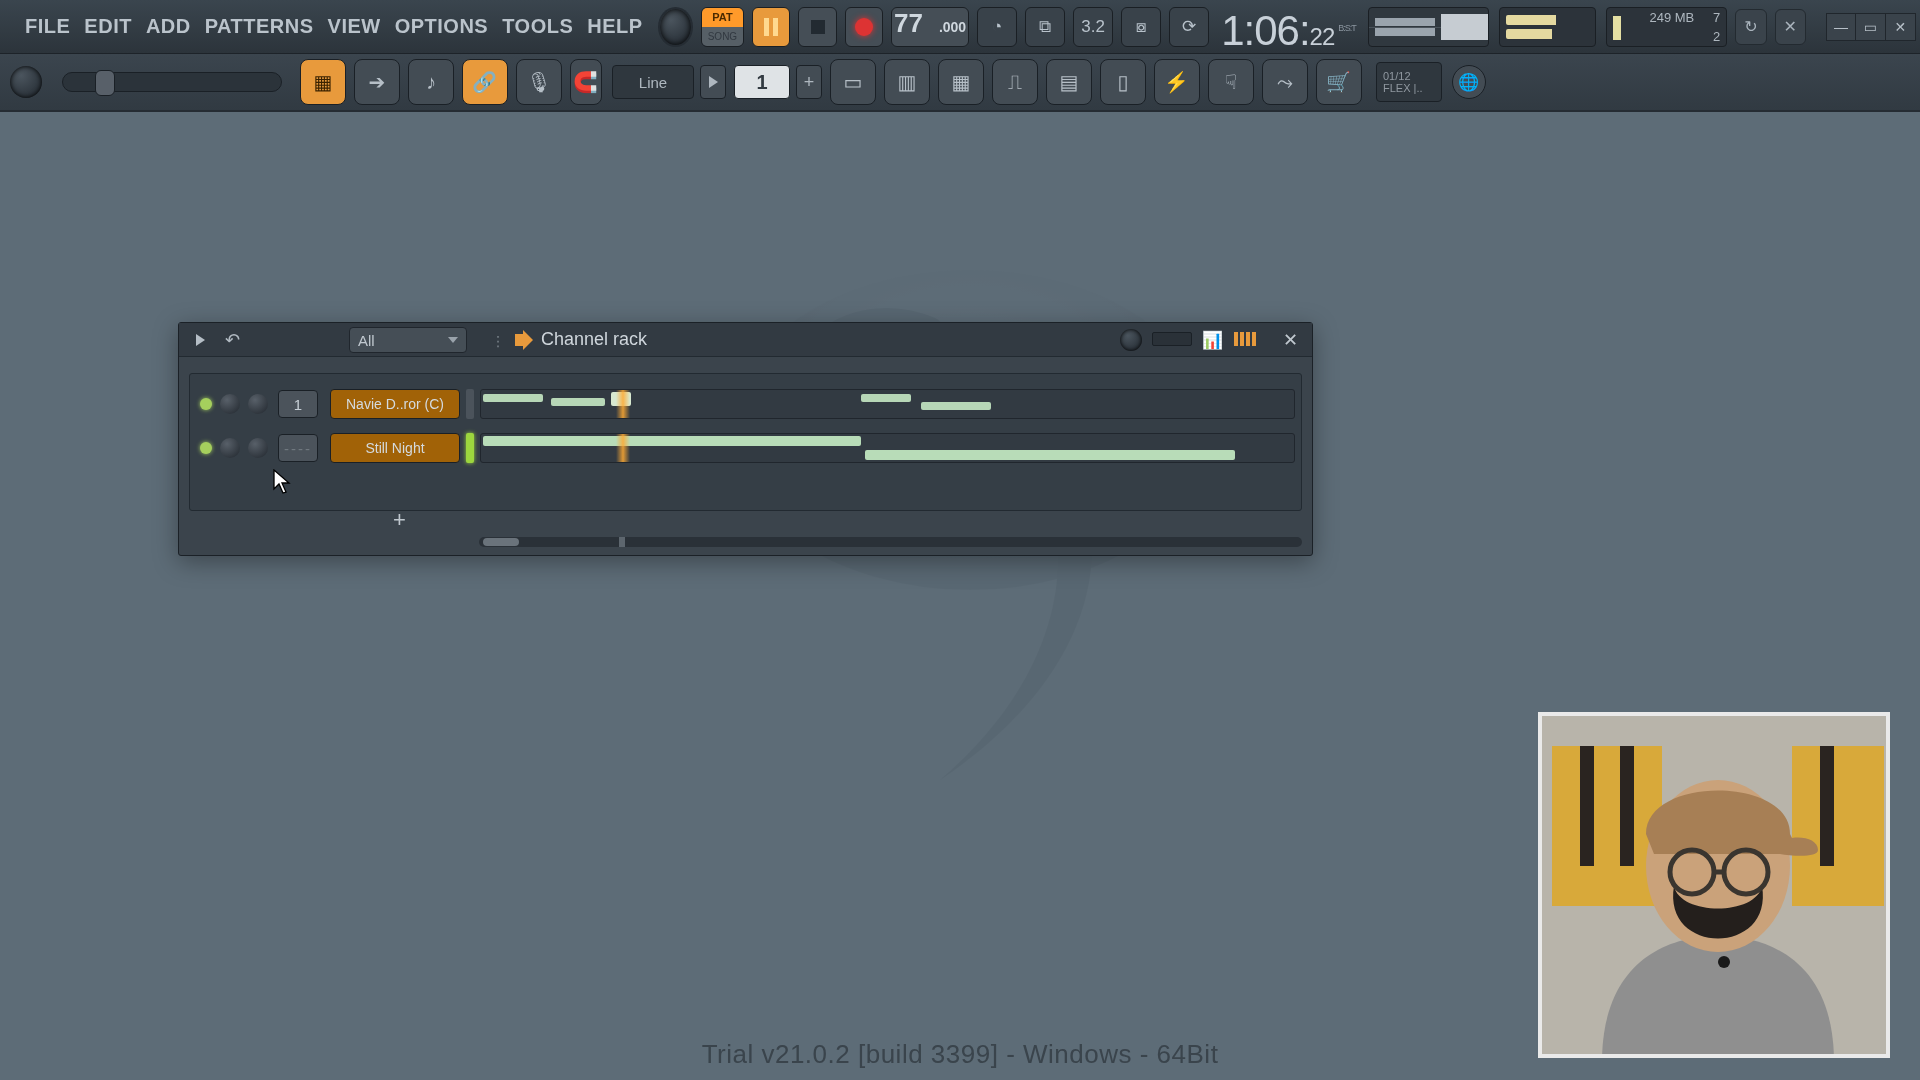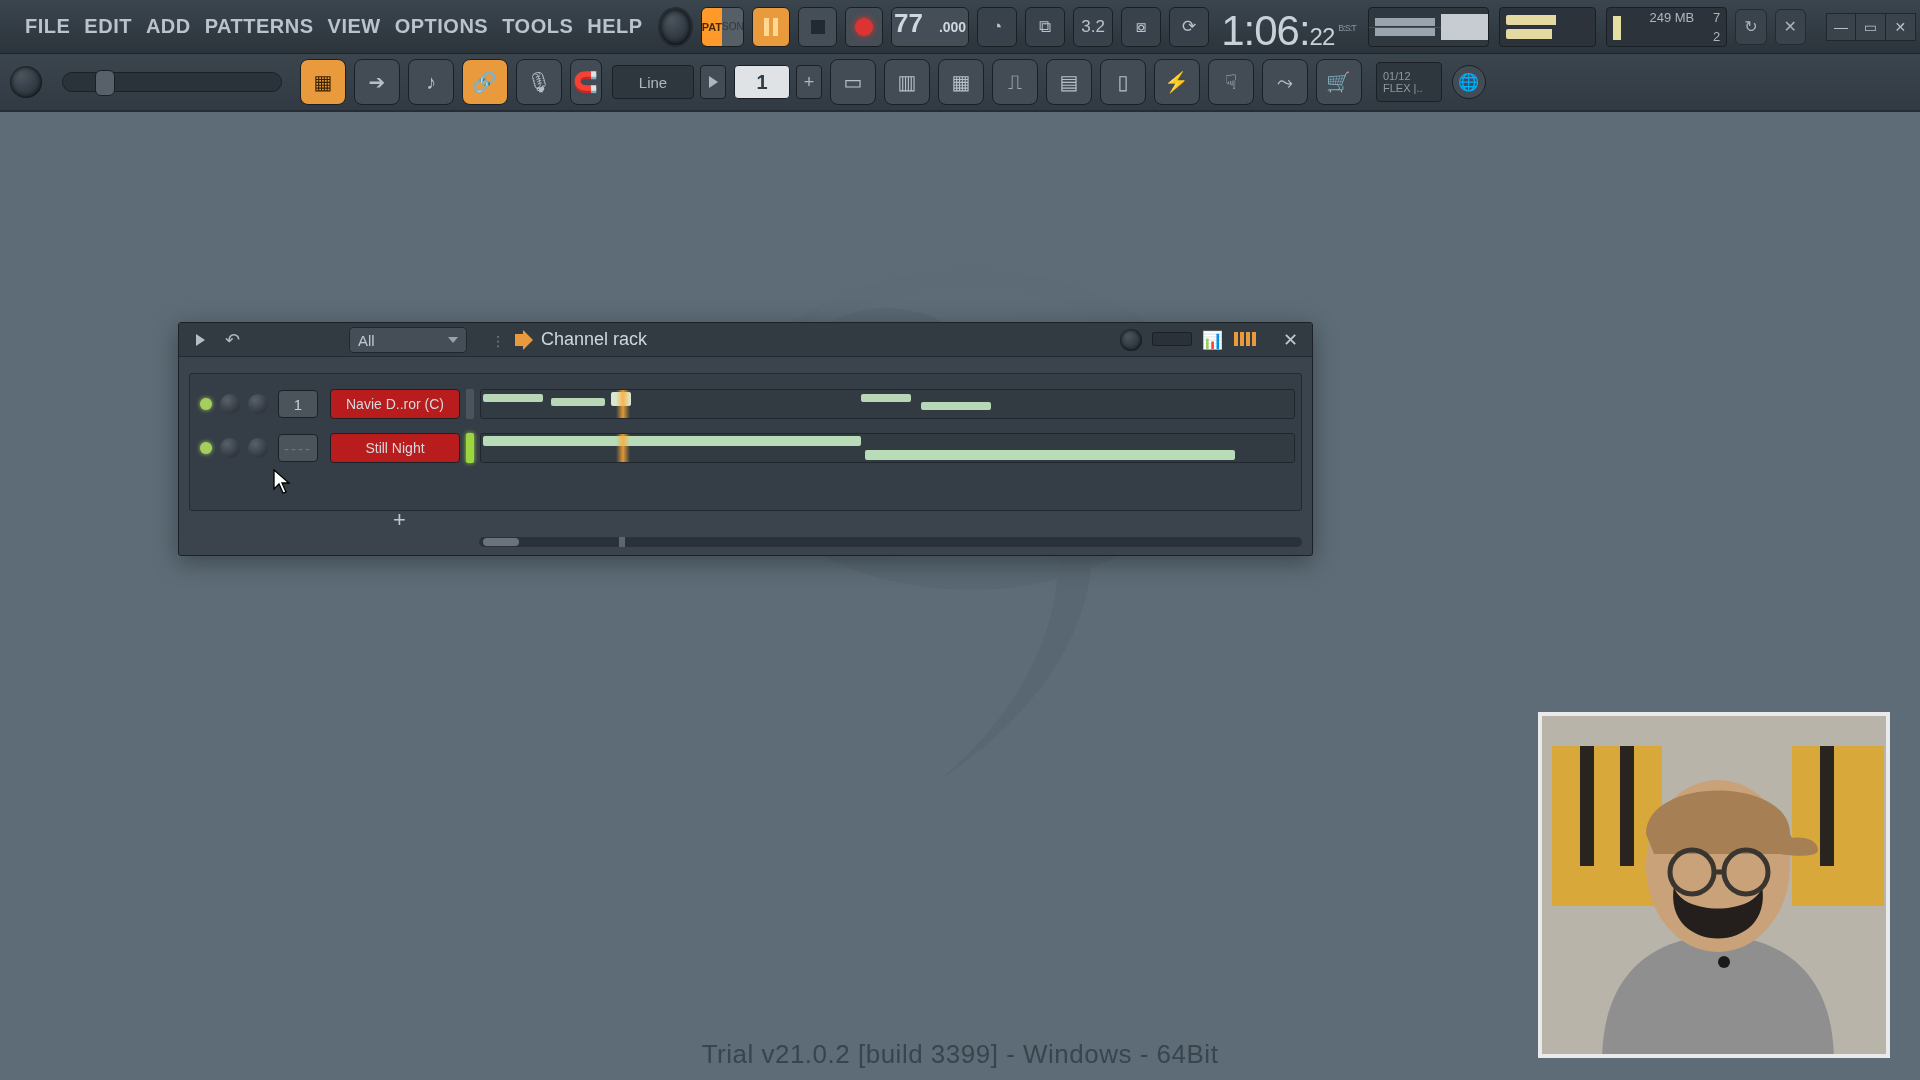--- a/index.html
+++ b/index.html
@@ -16,21 +16,21 @@
 #menu { display: flex; align-items: center; height: 100%; padding-left: 18px; }
 #menu .m { font-size: 20px; font-weight: 700; letter-spacing: 0.5px; padding: 0 7px; color: #bac3cb; cursor: pointer; }
 
 .knob-big {
   width: 36px; height: 36px; border-radius: 50%; background: radial-gradient(circle at 35% 30%, #4b555e, #1f262d);
   box-shadow: inset 0 0 6px #000, 0 0 0 2px #252c33; margin: 0 10px; position: relative;
 }
 
 #patsong {
   width: 50px; height: 40px; border-radius: 6px; margin-left: 0;
-  display: flex; flex-direction: row; overflow: hidden; border: 1px solid #1a1f24;
+  display: flex; flex-direction: column; overflow: hidden; border: 1px solid #1a1f24;
 }
 #patsong .pat { flex: 1; background: #ff9a2a; display: flex; align-items: center; justify-content: center; font-size: 11px; font-weight: 700; color: #4a2a00; }
 #patsong .song { flex: 1; background: #565f66; display: flex; align-items: center; justify-content: center; font-size: 10px; color: #313840; }
 
 .tbtn { width: 44px; height: 40px; border: 1px solid #1a1f24; border-radius: 6px; background: #454e56; margin-left: 8px; display: flex; align-items: center; justify-content: center; cursor: pointer; }
 .tbtn.active { background: #e89a3c; }
 .pause-bars { display: flex; gap: 4px; }
 .pause-bars span { width: 5px; height: 18px; background: #ffd98f; }
 .stop-sq { width: 14px; height: 14px; background: #222a31; }
 .rec-dot { width: 18px; height: 18px; border-radius: 50%; background: #d33; box-shadow: 0 0 6px #d33; }
@@ -129,21 +129,21 @@
 #cr-body { position:absolute; left:10px; right:10px; top:50px; bottom:44px; background:#353e46; border:1px solid #222a31; border-radius:3px; }
 
 .ch-row { position:absolute; left:0; right:0; height:40px; display:flex; align-items:center; }
 .ch-row.r0 { top:10px; }
 .ch-row.r1 { top:54px; }
 
 .ch-led  { width:12px; height:12px; border-radius:50%; background:#a5cf5d; box-shadow:0 0 4px #a5cf5d; margin-left:10px; cursor:pointer; }
 .ch-knob { width:20px; height:20px; border-radius:50%; background:radial-gradient(circle at 35% 30%, #586069, #20262d); margin-left:8px; cursor:pointer; }
 .ch-route { width:40px; height:28px; margin-left:10px; border:1px solid #1a2026; border-radius:4px; background:#4b535b; display:flex; align-items:center; justify-content:center; color:#c7cfd6; font-size:15px; cursor:pointer; }
 .ch-route.blank { color:#70787f; letter-spacing:2px; }
-.ch-name { width:130px; height:30px; margin-left:12px; border:1px solid #1a2026; border-radius:4px; background:#b91c1c; display:flex; align-items:center; justify-content:center; color:#d4dadf; font-size:14px; cursor:pointer; }
+.ch-name { width:130px; height:30px; margin-left:12px; border:1px solid #1a2026; border-radius:4px; background:#a16207; display:flex; align-items:center; justify-content:center; color:#d4dadf; font-size:14px; cursor:pointer; }
 .ch-act { width:8px; height:30px; margin-left:6px; border-radius:2px; background:#4b535b; }
 .ch-act.on { background:#9cd63e; box-shadow:0 0 4px #9cd63e; }
 
 .ch-steps { position:relative; flex:1; height:30px; margin-left:6px; margin-right:6px; background:#323a42; border:1px solid #20262d; border-radius:3px; overflow:hidden; }
 .note { position:absolute; height:8px; border-radius:2px; background:#b7d7b7; }
 .note.long { height:10px; background:#b8dcb8; }
 .playline { position:absolute; top:0; bottom:0; width:14px; background:linear-gradient(to right, rgba(255,170,50,.0), rgba(255,170,50,.85), rgba(255,170,50,.0)); }
 
 #cr-add { position:absolute; left:0; right:0; bottom:22px; height:26px; display:flex; align-items:center; justify-content:flex-start; padding-left:214px; color:#bfc7ce; font-size:22px; cursor:pointer; }
 #cr-scroll { position:absolute; left:300px; right:10px; bottom:8px; height:10px; background:#2a3138; border-radius:5px; }

